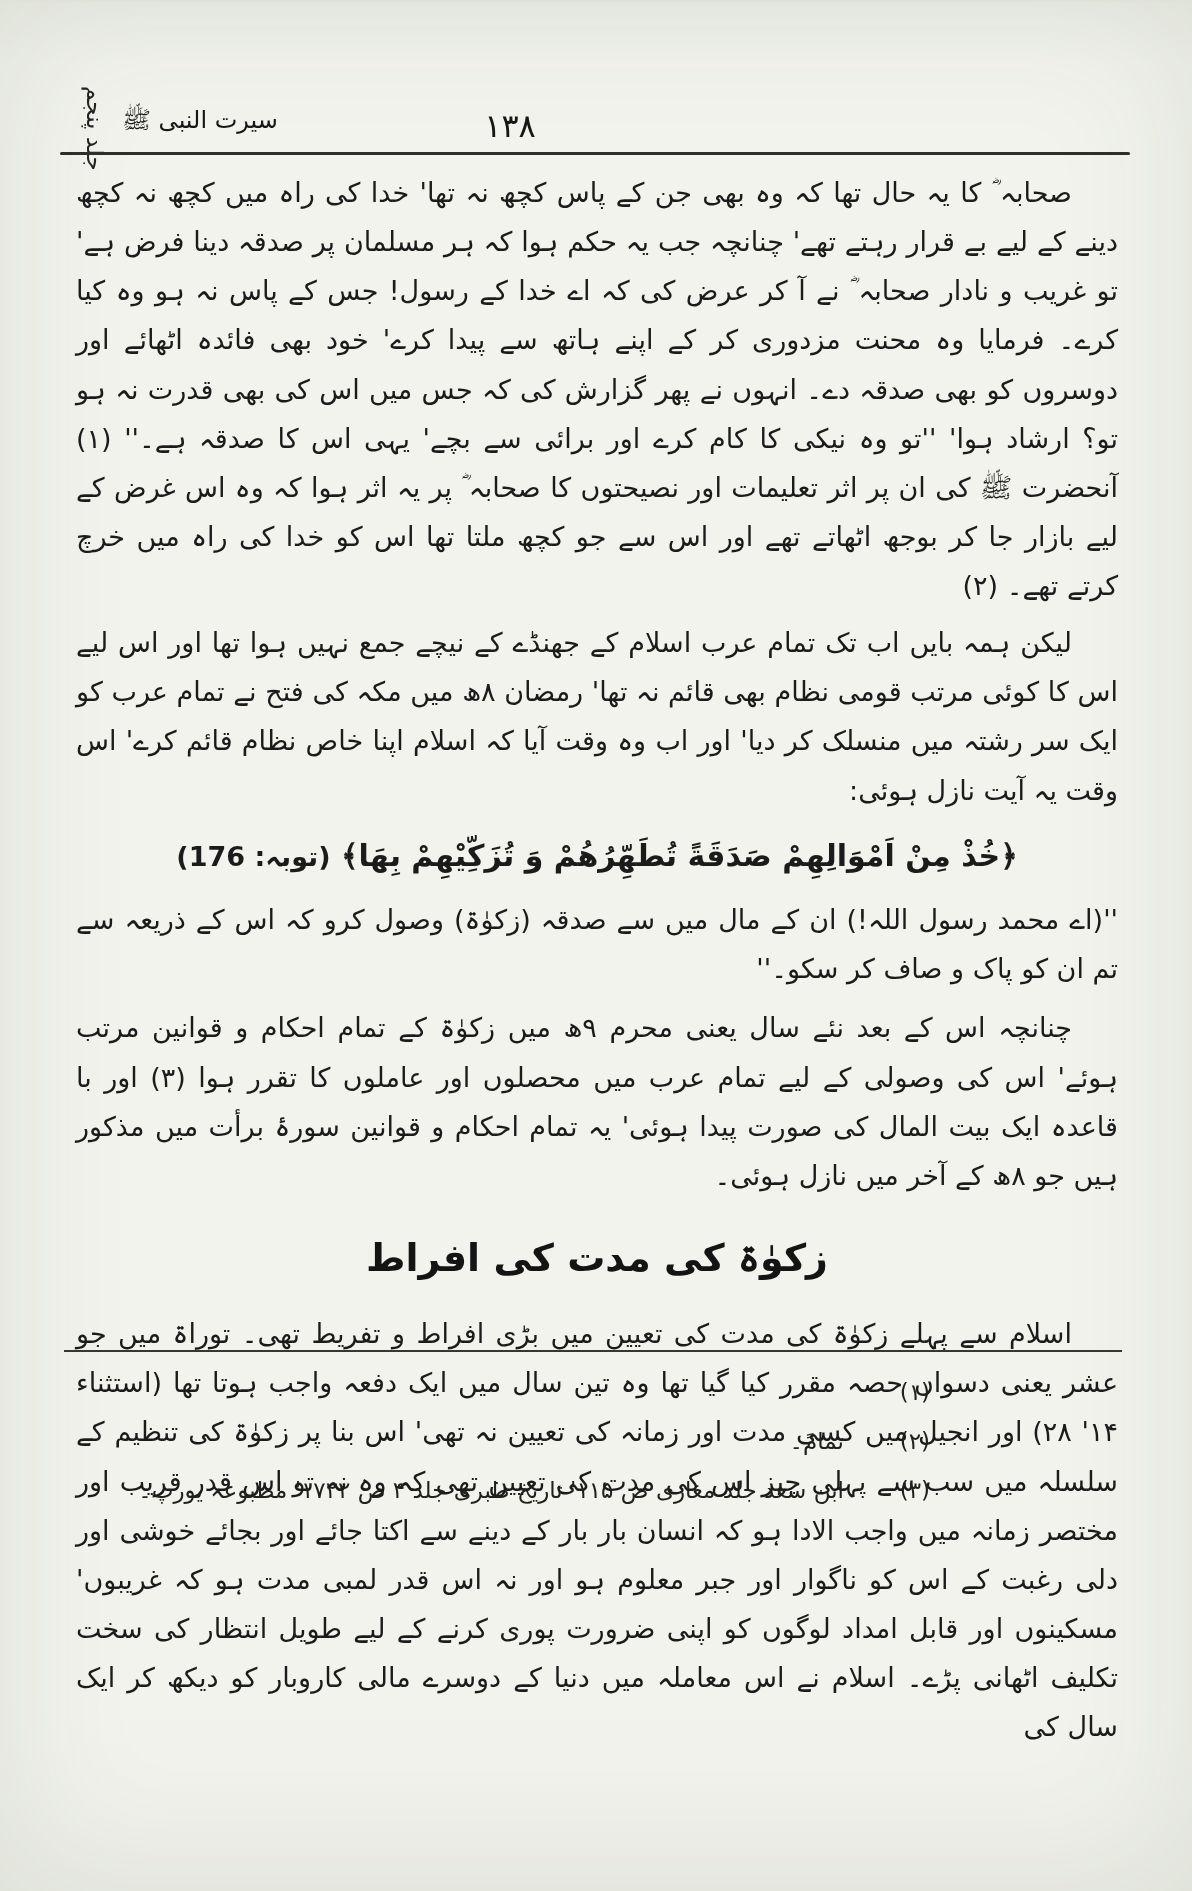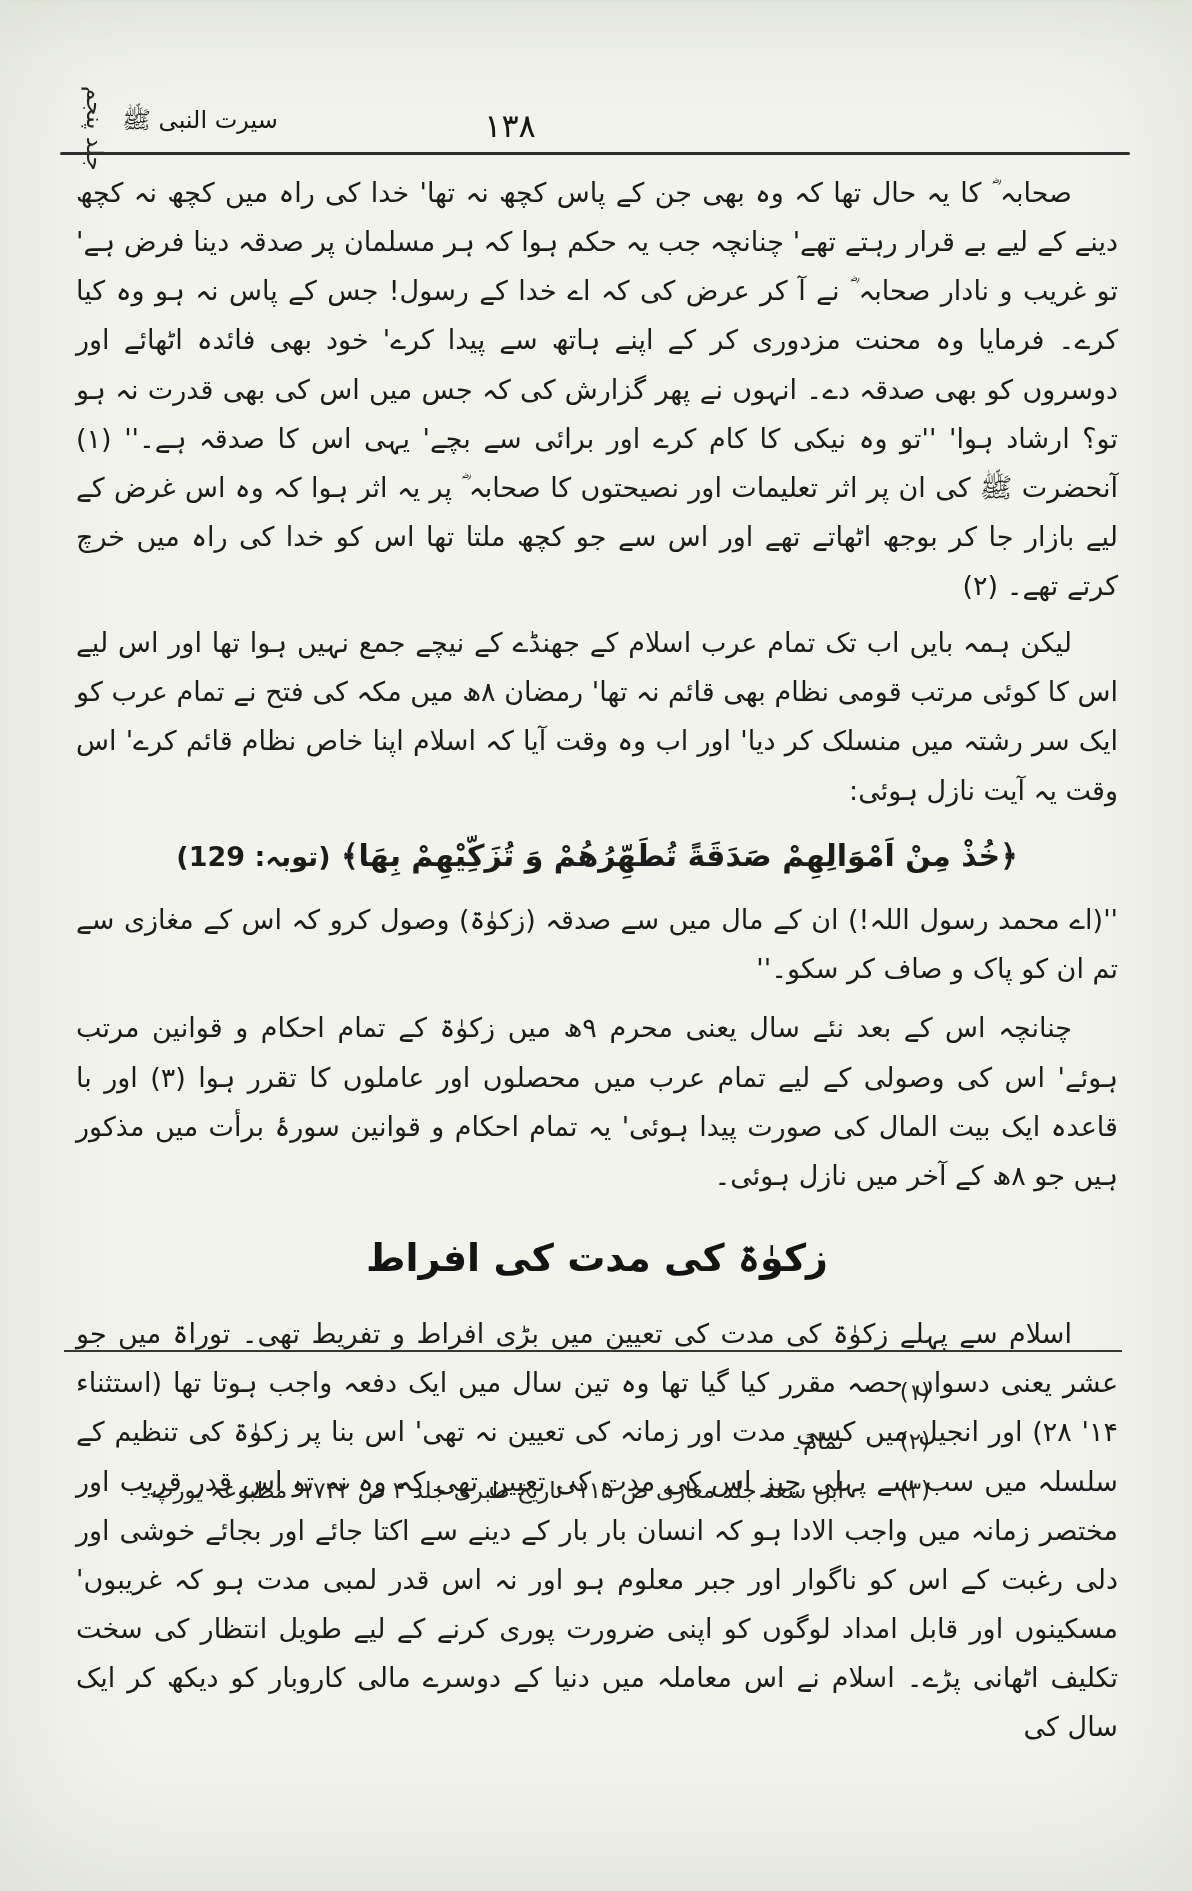--- a/index.html
+++ b/index.html
@@ -124,23 +124,23 @@
   <div class="page-number">۱۳۸</div>
 
   <div class="header-rule"></div>
 
   <div class="body-text">
 
     <p class="para indent">صحابہ ؓ کا یہ حال تھا کہ وہ بھی جن کے پاس کچھ نہ تھا' خدا کی راہ میں کچھ نہ کچھ دینے کے لیے بے قرار رہتے تھے' چنانچہ جب یہ حکم ہوا کہ ہر مسلمان پر صدقہ دینا فرض ہے' تو غریب و نادار صحابہ ؓ نے آ کر عرض کی کہ اے خدا کے رسول! جس کے پاس نہ ہو وہ کیا کرے۔ فرمایا وہ محنت مزدوری کر کے اپنے ہاتھ سے پیدا کرے' خود بھی فائدہ اٹھائے اور دوسروں کو بھی صدقہ دے۔ انہوں نے پھر گزارش کی کہ جس میں اس کی بھی قدرت نہ ہو تو؟ ارشاد ہوا' ''تو وہ نیکی کا کام کرے اور برائی سے بچے' یہی اس کا صدقہ ہے۔'' (۱) آنحضرت ﷺ کی ان پر اثر تعلیمات اور نصیحتوں کا صحابہ ؓ پر یہ اثر ہوا کہ وہ اس غرض کے لیے بازار جا کر بوجھ اٹھاتے تھے اور اس سے جو کچھ ملتا تھا اس کو خدا کی راہ میں خرچ کرتے تھے۔ (۲)</p>
 
     <p class="para indent">لیکن ہمہ بایں اب تک تمام عرب اسلام کے جھنڈے کے نیچے جمع نہیں ہوا تھا اور اس لیے اس کا کوئی مرتب قومی نظام بھی قائم نہ تھا' رمضان ۸ھ میں مکہ کی فتح نے تمام عرب کو ایک سر رشتہ میں منسلک کر دیا' اور اب وہ وقت آیا کہ اسلام اپنا خاص نظام قائم کرے' اس وقت یہ آیت نازل ہوئی:</p>
 
-    <p class="verse"><span>﴿خُذْ مِنْ اَمْوَالِهِمْ صَدَقَةً تُطَهِّرُهُمْ وَ تُزَكِّيْهِمْ بِهَا﴾</span> <span class="verse-ref">(توبہ: 129)</span></p>
+    <p class="verse"><span>﴿خُذْ مِنْ اَمْوَالِهِمْ صَدَقَةً تُطَهِّرُهُمْ وَ تُزَكِّيْهِمْ بِهَا﴾</span> <span class="verse-ref">(توبہ: 176)</span></p>
 
-    <p class="para translation">''(اے محمد رسول اللہ!) ان کے مال میں سے صدقہ (زکوٰۃ) وصول کرو کہ اس کے مغازی سے تم ان کو پاک و صاف کر سکو۔''</p>
+    <p class="para translation">''(اے محمد رسول اللہ!) ان کے مال میں سے صدقہ (زکوٰۃ) وصول کرو کہ اس کے ذریعہ سے تم ان کو پاک و صاف کر سکو۔''</p>
 
     <p class="para indent">چنانچہ اس کے بعد نئے سال یعنی محرم ۹ھ میں زکوٰۃ کے تمام احکام و قوانین مرتب ہوئے' اس کی وصولی کے لیے تمام عرب میں محصلوں اور عاملوں کا تقرر ہوا (۳) اور با قاعدہ ایک بیت المال کی صورت پیدا ہوئی' یہ تمام احکام و قوانین سورۂ برأت میں مذکور ہیں جو ۸ھ کے آخر میں نازل ہوئی۔</p>
 
     <h2 class="section-heading">زکوٰۃ کی مدت کی افراط</h2>
 
     <p class="para indent">اسلام سے پہلے زکوٰۃ کی مدت کی تعیین میں بڑی افراط و تفریط تھی۔ توراۃ میں جو عشر یعنی دسواں حصہ مقرر کیا گیا تھا وہ تین سال میں ایک دفعہ واجب ہوتا تھا (استثناء ۱۴' ۲۸) اور انجیل میں کسی مدت اور زمانہ کی تعیین نہ تھی' اس بنا پر زکوٰۃ کی تنظیم کے سلسلہ میں سب سے پہلی چیز اس کی مدت کی تعیین تھی کہ وہ نہ تو اس قدر قریب اور مختصر زمانہ میں واجب الادا ہو کہ انسان بار بار کے دینے سے اکتا جائے اور بجائے خوشی اور دلی رغبت کے اس کو ناگوار اور جبر معلوم ہو اور نہ اس قدر لمبی مدت ہو کہ غریبوں' مسکینوں اور قابل امداد لوگوں کو اپنی ضرورت پوری کرنے کے لیے طویل انتظار کی سخت تکلیف اٹھانی پڑے۔ اسلام نے اس معاملہ میں دنیا کے دوسرے مالی کاروبار کو دیکھ کر ایک سال کی</p>
   </div>
 
   <div class="footnote-rule"></div>
 

